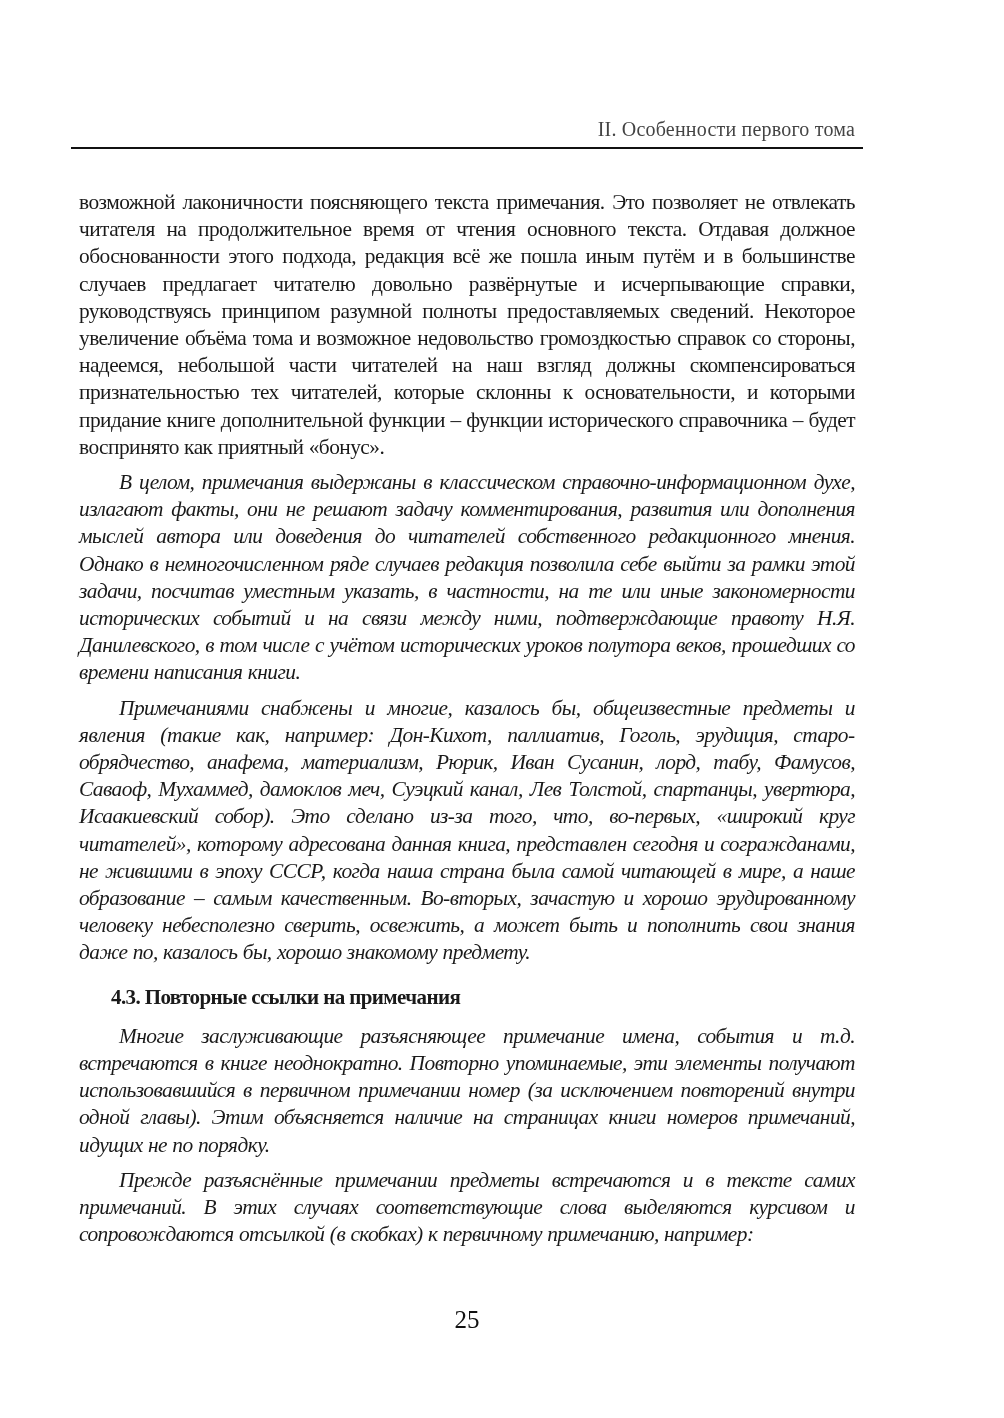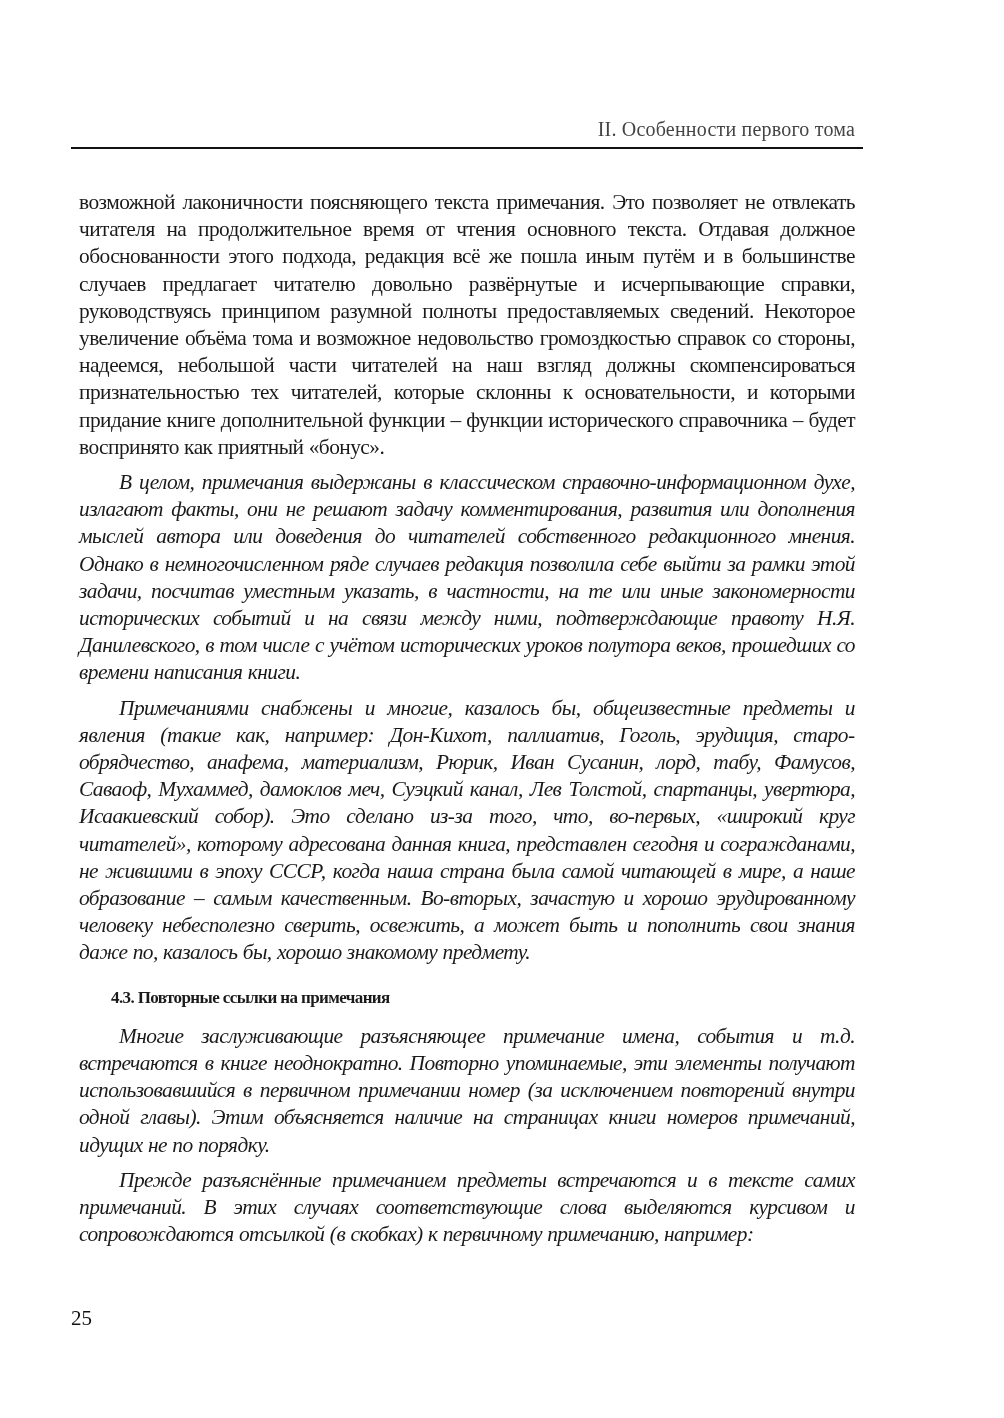--- a/index.html
+++ b/index.html
@@ -57,32 +57,32 @@
   }
   .para.indent {
     text-indent: 40px;
     font-style: italic;
   }
   .para.first {
     text-indent: 0;
   }
   .section-heading {
     margin: 17px 0 12px 40px;
-    font-size: 17px;
+    font-size: 21px;
     line-height: 27px;
     font-weight: bold;
     letter-spacing: -0.6px;
   }
   .page-number {
     position: absolute;
     top: 1292px;
     left: 0;
     width: 792px;
-    text-align: left;
-    font-size: 21px;
+    text-align: center;
+    font-size: 25px;
     color: #111111;
   }
 </style>
 </head>
 <body>
 
 <div class="page">
 
   <div class="running-header">II. Особенности первого тома</div>
 
@@ -93,19 +93,19 @@
     <p class="para first">возможной лаконичности поясняющего текста примечания. Это позволяет не отвлекать читателя на продолжительное время от чтения основного тек­ста. Отдавая должное обоснованности этого подхода, редакция всё же пошла иным путём и в большинстве случаев предлагает читателю довольно развёрну­тые и исчерпывающие справки, руководствуясь принципом разумной полноты предоставляемых сведений. Некоторое увеличение объёма тома и возможное недовольство громоздкостью справок со стороны, надеемся, небольшой части читателей на наш взгляд должны скомпенсироваться признательностью тех читателей, которые склонны к основательности, и которыми придание книге дополнительной функции – функции исторического справочника – будет вос­принято как приятный «бонус».</p>
 
     <p class="para indent">В целом, примечания выдержаны в классическом справочно-информаци­онном духе, излагают факты, они не решают задачу комментирования, развития или дополнения мыслей автора или доведения до читателей собственного редакционного мнения. Однако в немногочисленном ряде случаев редакция позволила себе выйти за рамки этой задачи, посчитав уместным указать, в част­ности, на те или иные закономерности исторических событий и на связи между ними, подтверждающие правоту Н.Я. Данилевского, в том числе с учётом исто­рических уроков полутора веков, прошедших со времени написания книги.</p>
 
     <p class="para indent">Примечаниями снабжены и многие, казалось бы, общеизвестные предметы и явления (такие как, например: Дон-Кихот, паллиатив, Гоголь, эрудиция, старо­обрядчество, анафема, материализм, Рюрик, Иван Сусанин, лорд, табу, Фамусов, Саваоф, Мухаммед, дамоклов меч, Суэцкий канал, Лев Толстой, спартанцы, увертюра, Исаакиевский собор). Это сделано из-за того, что, во-первых, «широ­кий круг читателей», которому адресована данная книга, представлен сегодня и согражданами, не жившими в эпоху СССР, когда наша страна была самой чита­ющей в мире, а наше образование – самым качественным. Во-вторых, зачастую и хорошо эрудированному человеку небесполезно сверить, освежить, а может быть и пополнить свои знания даже по, казалось бы, хорошо знакомому предмету.</p>
 
     <h3 class="section-heading">4.3. Повторные ссылки на примечания</h3>
 
     <p class="para indent">Многие заслуживающие разъясняющее примечание имена, события и т.д. встречаются в книге неоднократно. Повторно упоминаемые, эти элементы получают использовавшийся в первичном примечании номер (за исключени­ем повторений внутри одной главы). Этим объясняется наличие на страницах книги номеров примечаний, идущих не по порядку.</p>
 
-    <p class="para indent">Прежде разъяснённые примечанием предметы встречаются и в тексте самих примечаний. В этих случаях соответствующие слова выделяются курсивом и сопровождаются отсылкой (в скобках) к первичному примечанию, например:</p>
+    <p class="para indent">Прежде разъяснённые примечании предметы встречаются и в тексте самих примечаний. В этих случаях соответствующие слова выделяются курсивом и сопровождаются отсылкой (в скобках) к первичному примечанию, например:</p>
 
   </div>
 
   <div class="page-number">25</div>
 
 </div>
 
 </body></html>

